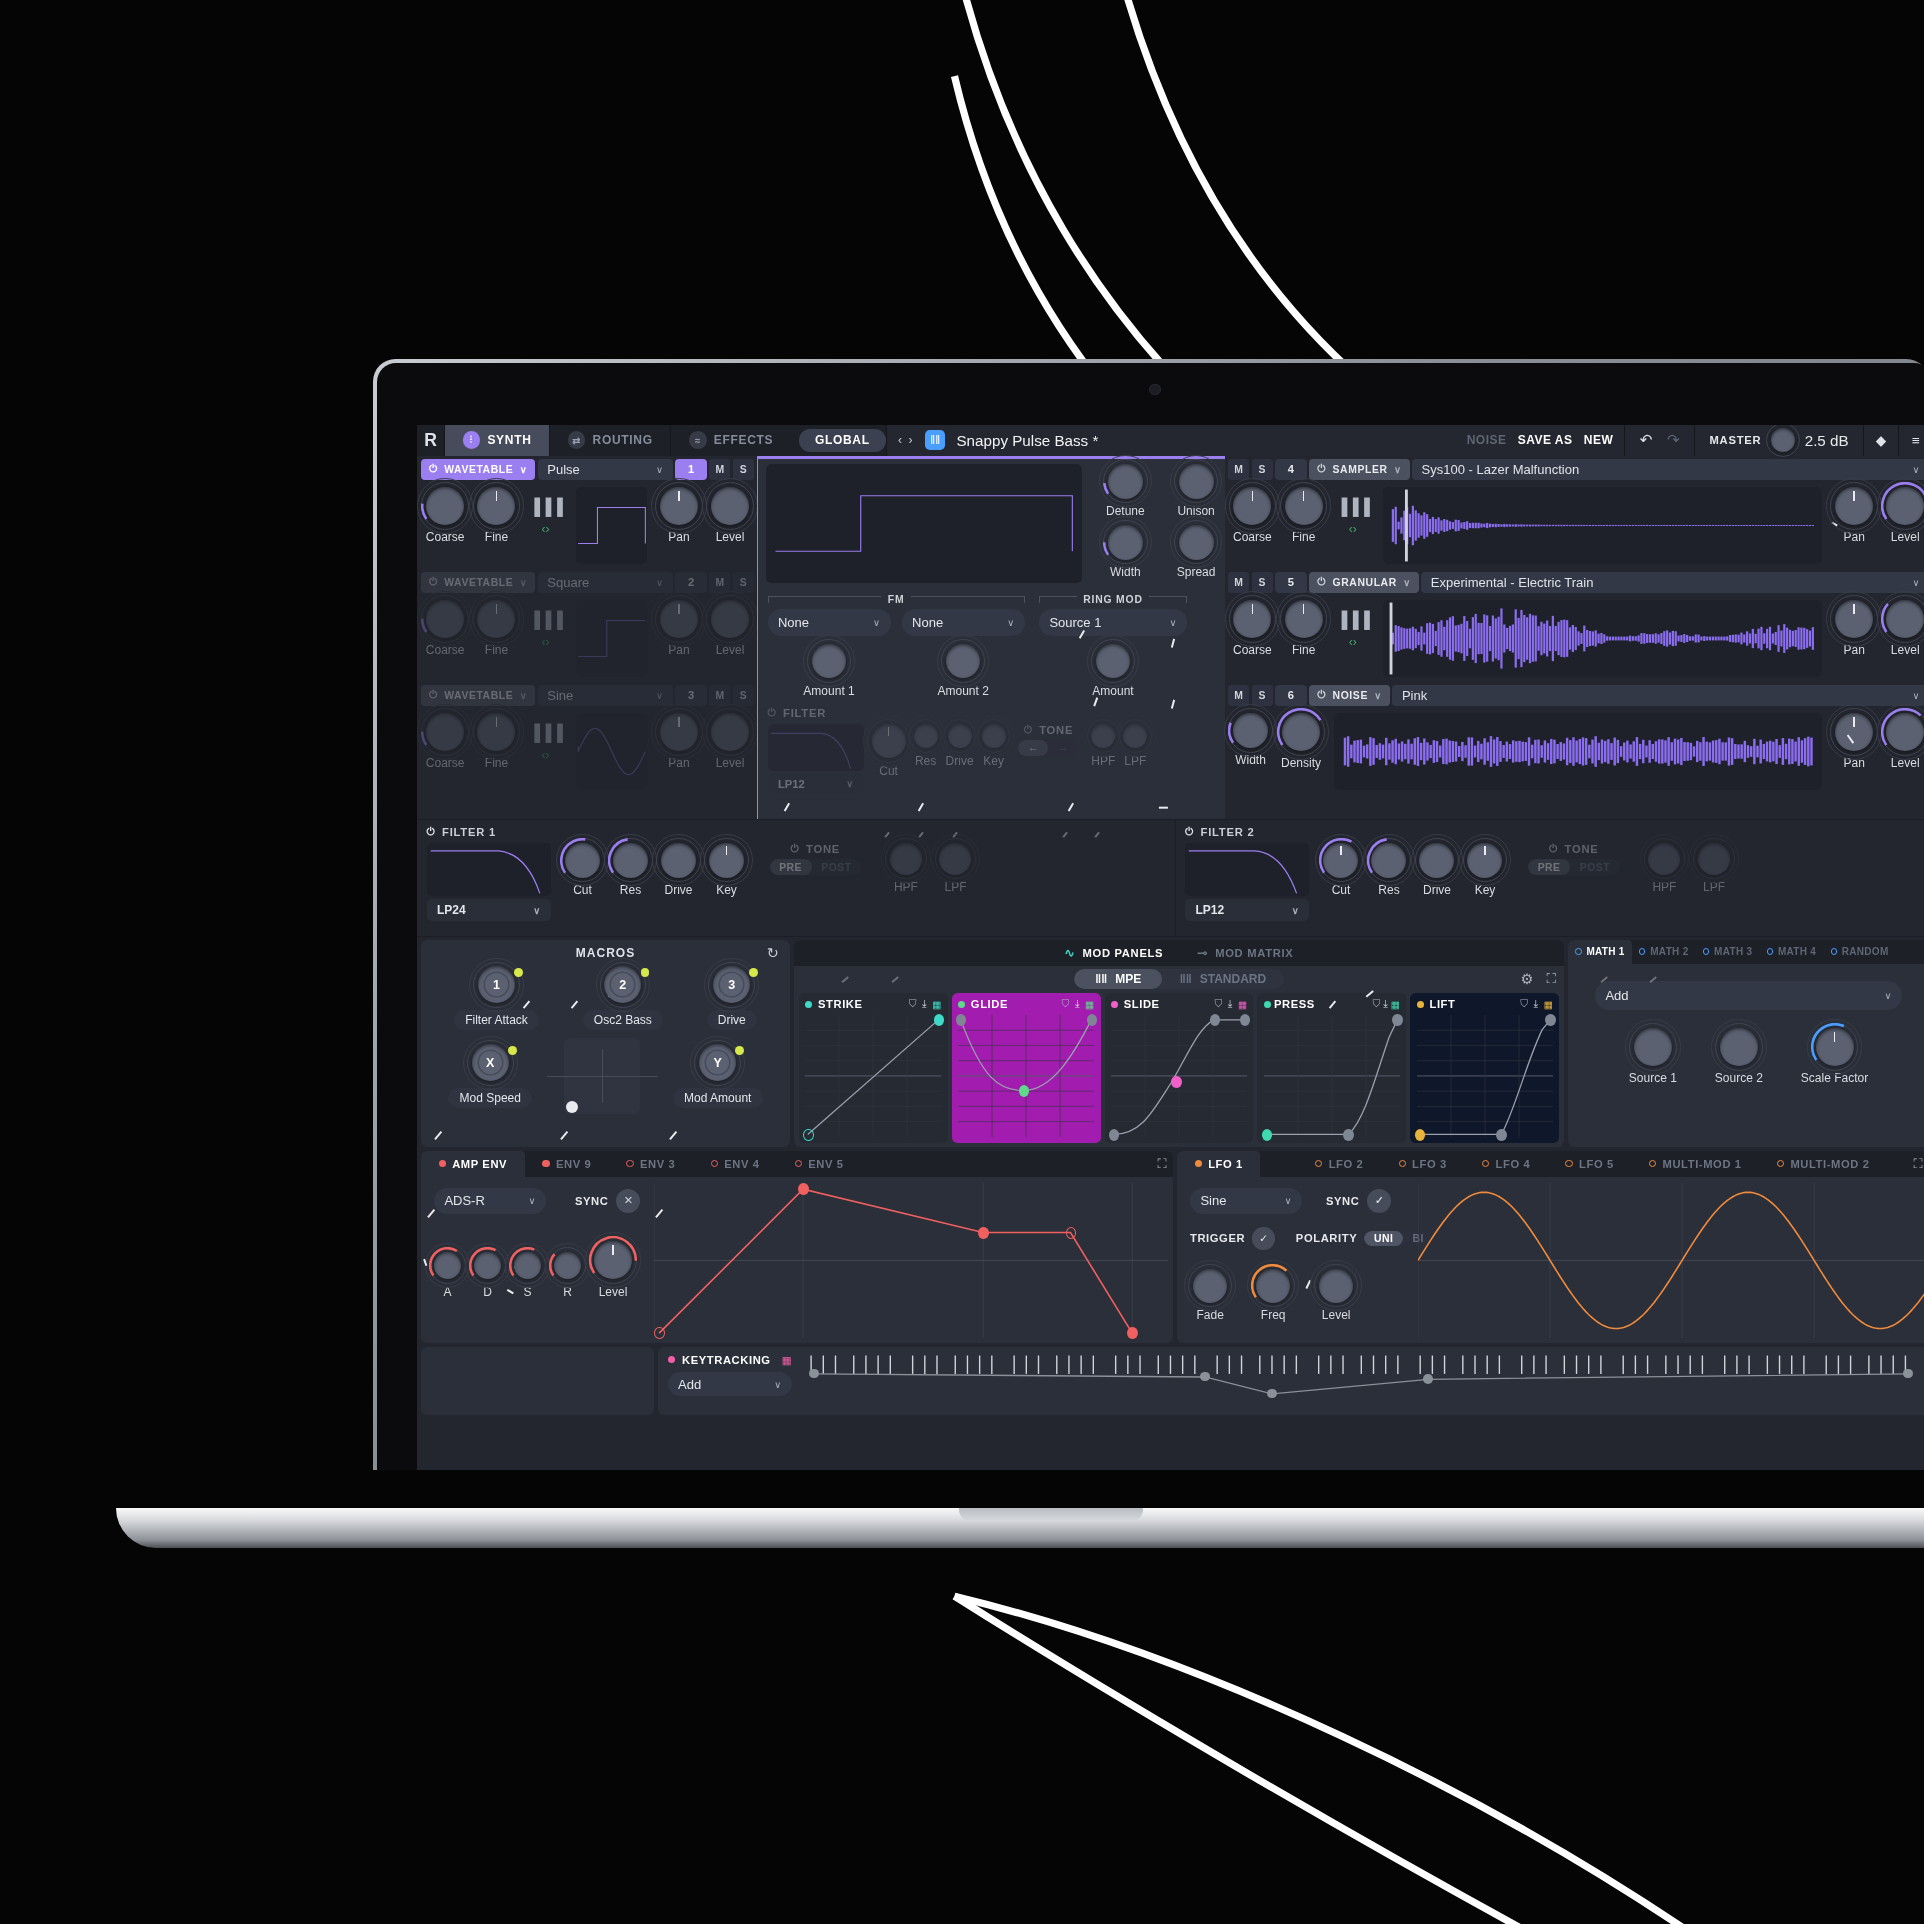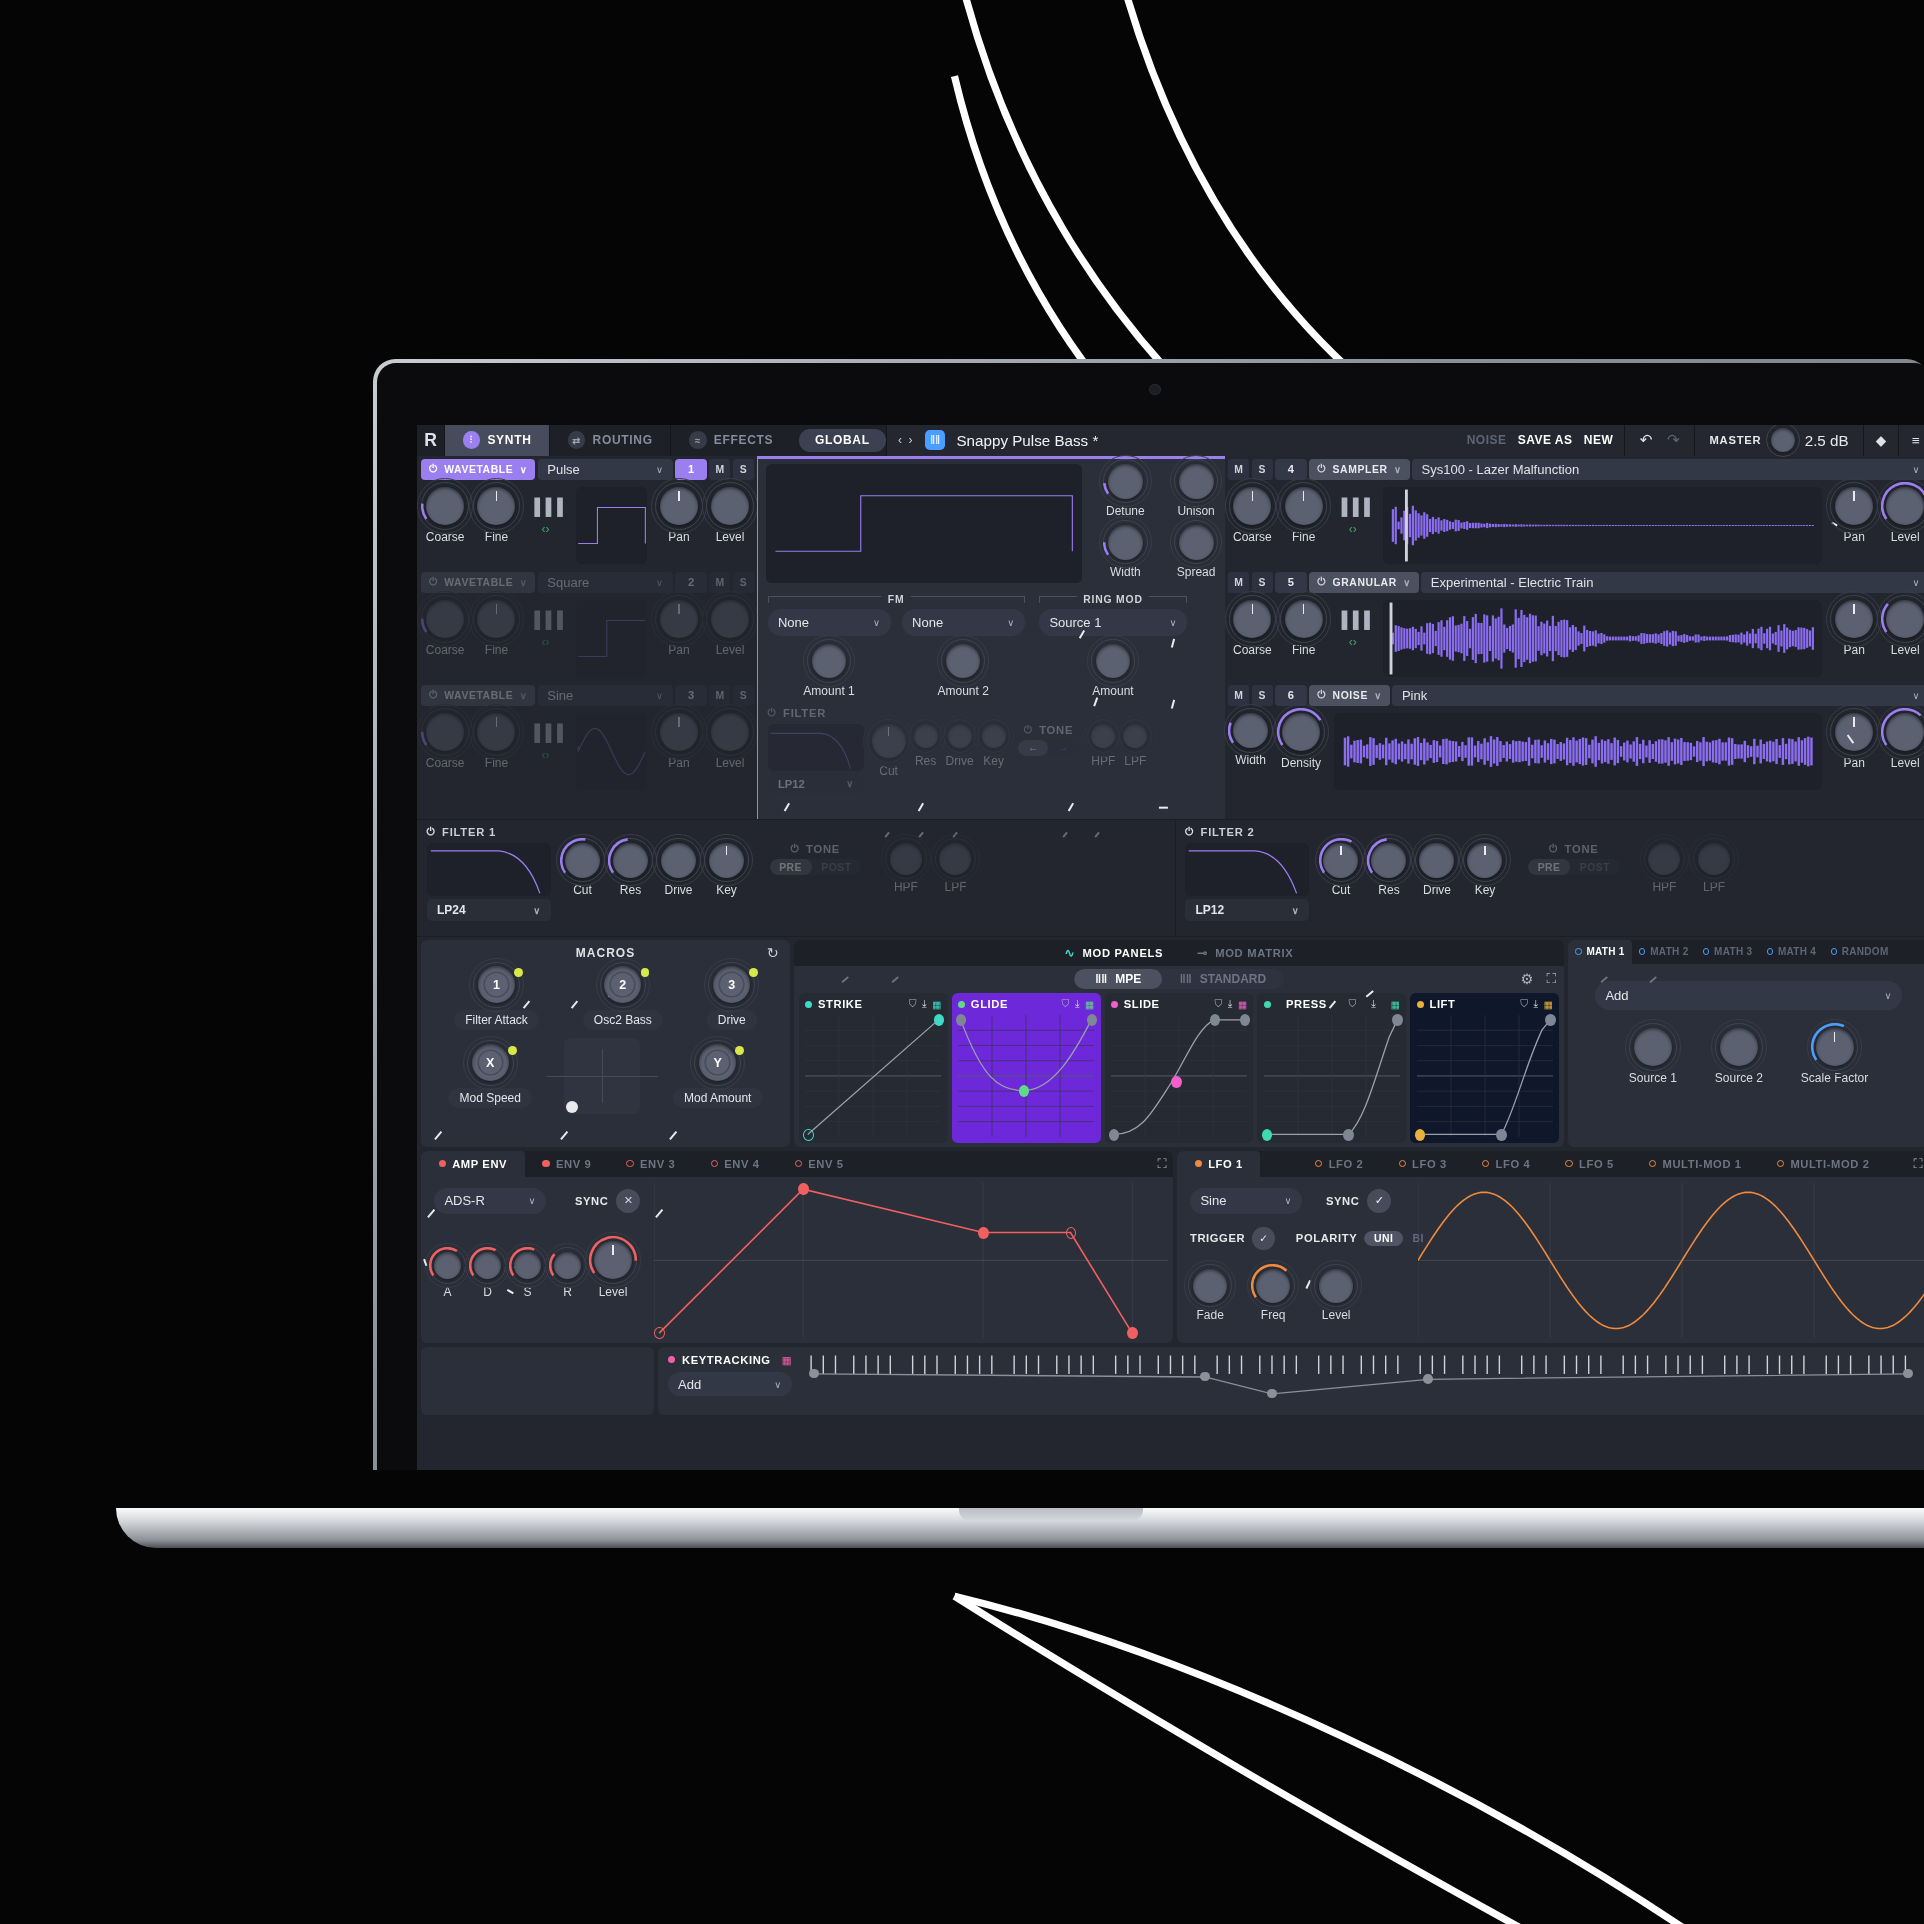--- a/index.html
+++ b/index.html
@@ -1485,21 +1485,21 @@
                         <line x1="0" x2="100" y1="87.5" y2="87.5" stroke="#32363f" stroke-width="0.6" vector-effect="non-scaling-stroke"></line>
                         <line y1="0" y2="100" x1="25" x2="25" stroke="#32363f" stroke-width="0.6" vector-effect="non-scaling-stroke"></line>
                         <line y1="0" y2="100" x1="50" x2="50" stroke="#32363f" stroke-width="0.6" vector-effect="non-scaling-stroke"></line>
                         <line y1="0" y2="100" x1="75" x2="75" stroke="#32363f" stroke-width="0.6" vector-effect="non-scaling-stroke"></line>
                         <path d="M2,98 L98,4" fill="none" stroke="#9aa0ad" stroke-width="1.3" vector-effect="non-scaling-stroke"></path>
                       </svg>
                       <div style="position: absolute; width: 10.4px; height: 12px; border-radius: 50%; margin: -5.6px 0px 0px -4.8px; left: 2%; top: 98%; border: 1.6px solid rgb(63, 217, 200);"></div>
                       <div style="position: absolute; width: 10.4px; height: 12px; border-radius: 50%; margin: -5.6px 0px 0px -4.8px; left: 98%; top: 4%; background: rgb(63, 217, 200);"></div>
                     </div>
                   </div>
-                  <div style="flex:1;background:#6d28d9;border-radius:5.6px;padding:5.6px 6.4px;display:flex;flex-direction:column;">
+                  <div style="flex:1;background:#a21caf;border-radius:5.6px;padding:5.6px 6.4px;display:flex;flex-direction:column;">
                     <div style="display:flex;align-items:center;gap:5.6px;">
                       <div class="dot" style="background:#5fd98a;"></div>
                       <div style="font-size:11.2px;font-weight:bold;letter-spacing:0.6px;color:#fff;flex:1;">GLIDE</div>
                       <span style="font-size:10.4px;color:#aeb4c0">⛉</span>
                       <span style="font-size:10.4px;color:#d9dce2">⤓</span>
                       <span style="font-size:9.6px;color:#5fd98a">▦</span>
                     </div>
                     <div style="flex:1;margin-top:4.8px;position:relative;">
                       <svg width="100%" height="100%" viewBox="0 0 100 100" preserveAspectRatio="none" style="position:absolute;inset:0;">
                         <line x1="0" x2="100" y1="12.5" y2="12.5" stroke="#32363f" stroke-width="0.6" vector-effect="non-scaling-stroke"></line>
@@ -1541,21 +1541,21 @@
                         <line y1="0" y2="100" x1="75" x2="75" stroke="#32363f" stroke-width="0.6" vector-effect="non-scaling-stroke"></line>
                         <path d="M2,98 C22,98 30,80 44,56 C56,34 64,10 76,4 L98,4" fill="none" stroke="#9aa0ad" stroke-width="1.3" vector-effect="non-scaling-stroke"></path>
                       </svg>
                       <div style="position: absolute; width: 10.4px; height: 12px; border-radius: 50%; margin: -5.6px 0px 0px -4.8px; left: 2%; top: 98%; background: rgb(127, 134, 148);"></div>
                       <div style="position: absolute; width: 10.4px; height: 12px; border-radius: 50%; margin: -5.6px 0px 0px -4.8px; left: 48%; top: 55%; background: rgb(240, 96, 200);"></div>
                       <div style="position: absolute; width: 10.4px; height: 12px; border-radius: 50%; margin: -5.6px 0px 0px -4.8px; left: 76%; top: 4%; background: rgb(127, 134, 148);"></div>
                       <div style="position: absolute; width: 10.4px; height: 12px; border-radius: 50%; margin: -5.6px 0px 0px -4.8px; left: 98%; top: 4%; background: rgb(127, 134, 148);"></div>
                     </div>
                   </div>
                   <div style="flex:1;background:#262a33;border-radius:5.6px;padding:5.6px 6.4px;display:flex;flex-direction:column;">
-                    <div style="display:flex;align-items:center;gap:15px;">
+                    <div style="display:flex;align-items:center;gap:3px;">
                       <div class="dot" style="background:#3fd9b0;"></div>
                       <div style="font-size:11.2px;font-weight:bold;letter-spacing:0.6px;color:#fff;flex:1;">PRESS</div>
                       <span style="font-size:10.4px;color:#aeb4c0">⛉</span>
                       <span style="font-size:10.4px;color:#d9dce2">⤓</span>
                       <span style="font-size:9.6px;color:#3fd9b0">▦</span>
                     </div>
                     <div style="flex:1;margin-top:4.8px;position:relative;">
                       <svg width="100%" height="100%" viewBox="0 0 100 100" preserveAspectRatio="none" style="position:absolute;inset:0;">
                         <line x1="0" x2="100" y1="12.5" y2="12.5" stroke="#32363f" stroke-width="0.6" vector-effect="non-scaling-stroke"></line>
                         <line x1="0" x2="100" y1="25" y2="25" stroke="#32363f" stroke-width="0.6" vector-effect="non-scaling-stroke"></line>

